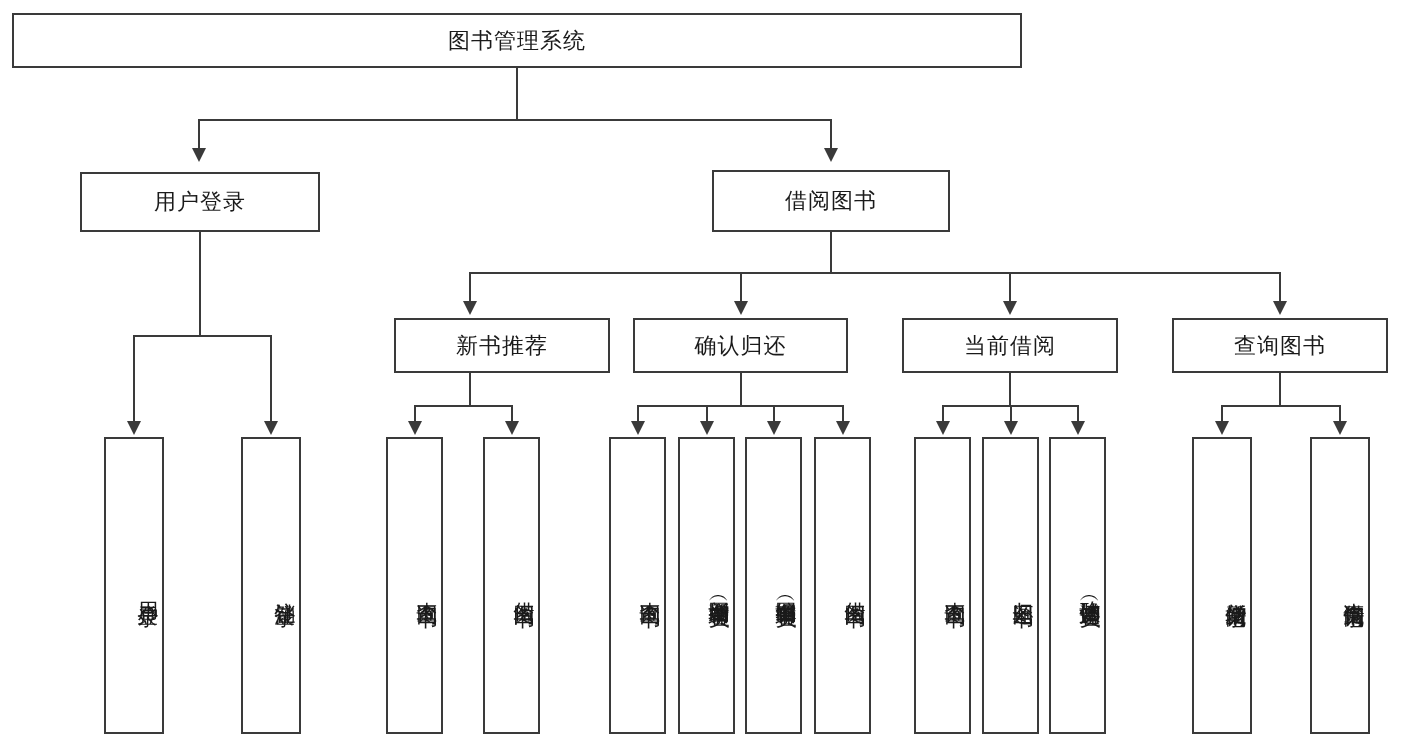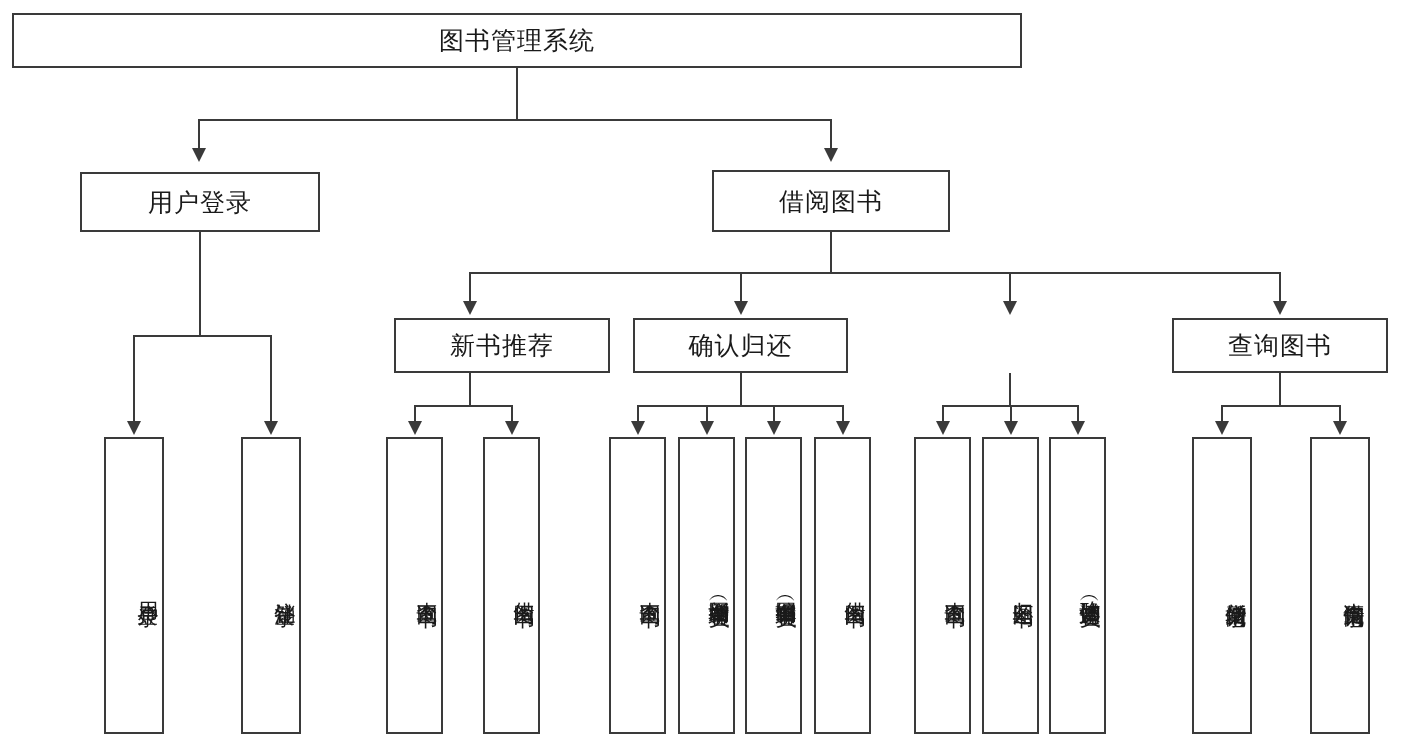--- a/index.html
+++ b/index.html
@@ -21,21 +21,21 @@
     position: absolute;
     box-sizing: border-box;
     border: 2px solid #3a3a3a;
     background: #ffffff;
     display: flex;
     align-items: center;
     justify-content: center;
     color: #1a1a1a;
   }
   .node.horiz {
-    font-size: 25px;
+    font-size: 22px;
     letter-spacing: 1px;
   }
   .node.vert {
     writing-mode: vertical-rl;
     text-orientation: upright;
     font-size: 21px;
     letter-spacing: 2px;
     padding-top: 6px;
     align-items: flex-start;
     justify-content: center;
@@ -107,20 +107,23 @@
   <div class="arrow" style="left:1003px; top:301px;"></div>
   <div class="line v" style="left:1279px; top:272px; width:2px; height:32px;"></div>
   <div class="arrow" style="left:1273px; top:301px;"></div>
 
   <div class="node horiz" style="left:362px; top:318px; width:216px; height:55px;margin-left:32px;">
     <span>新书推荐</span>
   </div>
   <div class="node horiz" style="left:633px; top:318px; width:215px; height:55px;">
     <span>确认归还</span>
   </div>
+  <div class="node horiz" style="left:902px; top:318px; width:216px; height:55px;">
+    <span>当前借阅</span>
+  </div>
   <div class="node horiz" style="left:1172px; top:318px; width:216px; height:55px;">
     <span>查询图书</span>
   </div>
 
   <div class="line v" style="left:469px; top:373px; width:2px; height:34px;"></div>
   <div class="line h" style="left:414px; top:405px; width:99px; height:2px;"></div>
   <div class="line v" style="left:414px; top:405px; width:2px; height:18px;"></div>
   <div class="arrow" style="left:408px; top:421px;"></div>
   <div class="line v" style="left:511px; top:405px; width:2px; height:18px;"></div>
   <div class="arrow" style="left:505px; top:421px;"></div>

